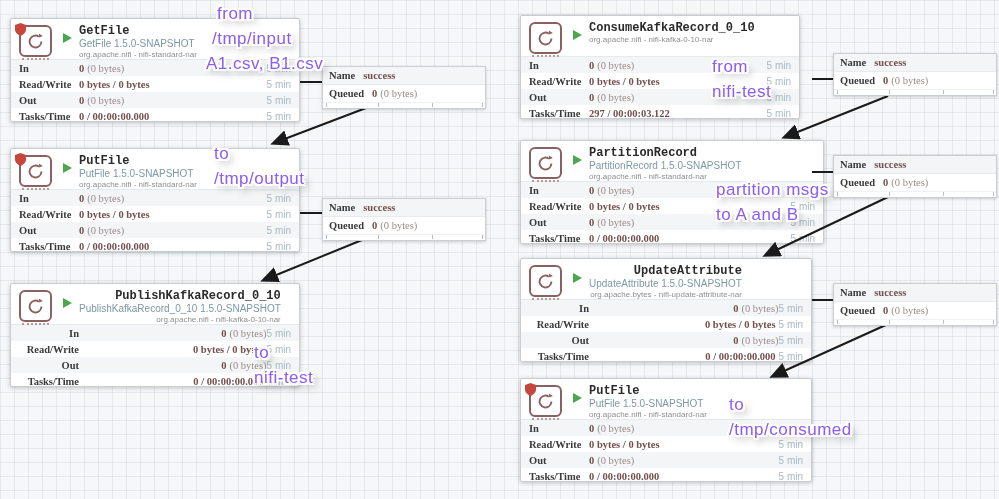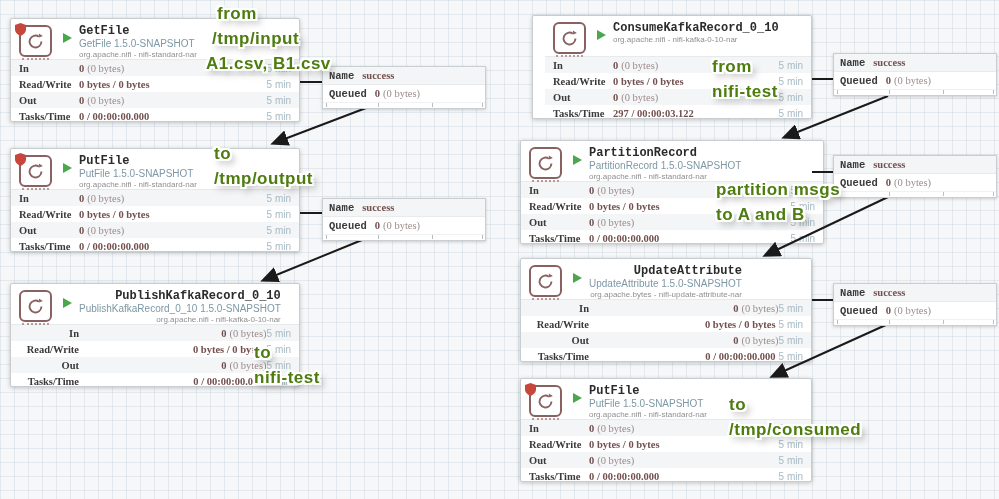--- a/index.html
+++ b/index.html
@@ -43,37 +43,37 @@
   .p-row-period{flex:none;font-family:"Liberation Sans",sans-serif;font-size:10px;color:#a7bac4;}
 
   
   .conn{
     position:absolute;width:164px;box-sizing:border-box;background:#fff;
     border:1px solid #c9ced2;box-shadow:0 1px 3px rgba(0,0,0,.18);z-index:10;
     font-family:"Liberation Serif",serif;font-size:10.5px;
   }
   .conn-row{height:17px;line-height:17px;padding:0 6px;white-space:nowrap;}
   .conn-row.name{background:#f3f5f6;border-bottom:1px solid #e8eaec;}
-  .conn-label{font-weight:bold;color:#3a3a3a;font-family:Liberation Mono, monospace;}
+  .conn-label{font-weight:bold;color:#3a3a3a;}
   .conn-value{font-weight:bold;color:#72504e;margin-left:8px;}
   .conn-sub{color:#9d8b8b;margin-left:3px;}
   .conn-ticks{height:5px;position:relative;border-top:1px solid #f0f1f2;}
   .conn-ticks span{position:absolute;top:0;width:1px;height:4px;background:#b9bdc0;}
   .conn-ticks span:nth-child(1){left:2%;}
   .conn-ticks span:nth-child(2){left:34%;}
   .conn-ticks span:nth-child(3){left:67%;}
   .conn-ticks span:nth-child(4){left:98%;}
 
   
   #wires{position:absolute;left:0;top:0;z-index:6;pointer-events:none;}
 
   
   .note{
-    position:absolute;z-index:20;font-weight:bold;font-size:17px;line-height:25px;
-    color:#4d7c0f;white-space:nowrap;letter-spacing:.5px;
+    position:absolute;z-index:20;font-weight:normal;font-size:17px;line-height:25px;
+    color:#8b5cf6;white-space:nowrap;letter-spacing:.5px;
     text-shadow:
       -2px -2px 0 #fff, 2px -2px 0 #fff, -2px 2px 0 #fff, 2px 2px 0 #fff,
       -2px 0 0 #fff, 2px 0 0 #fff, 0 -2px 0 #fff, 0 2px 0 #fff,
       4px 5px 6px rgba(70,70,70,.5);
   }
 </style>
 </head>
 <body>
 
 <svg id="wires" width="999" height="499">
@@ -220,21 +220,21 @@
       <span class="p-row-period">5 min</span>
     </div>
     <div class="p-row">
       <span class="p-row-label">Tasks/Time</span>
       <span class="p-row-value"><b>0 / 00:00:00.000</b><span class="sub"></span></span>
       <span class="p-row-period">5 min</span>
     </div>
   </div>
 </div>
 
-<div class="processor" style="left:532px;top:15px;width:280px;padding-left:12px;">
+<div class="processor" style="left:520px;top:15px;width:280px;">
   <div class="p-header">
     <div class="p-icon">
       <svg width="19" height="19" viewBox="0 0 24 24">
         <path d="M19.5 12a7.5 7.5 0 1 1-3.2-6.1" fill="none" stroke="#8a6161" stroke-width="2.4"></path>
         <path d="M16.2 1.8l.5 5 4.6-1.8z" fill="#8a6161"></path>
       </svg>
     </div>
     <div class="p-run"></div>
     <div class="p-titles">
       <div class="p-title">ConsumeKafkaRecord_0_10</div>

